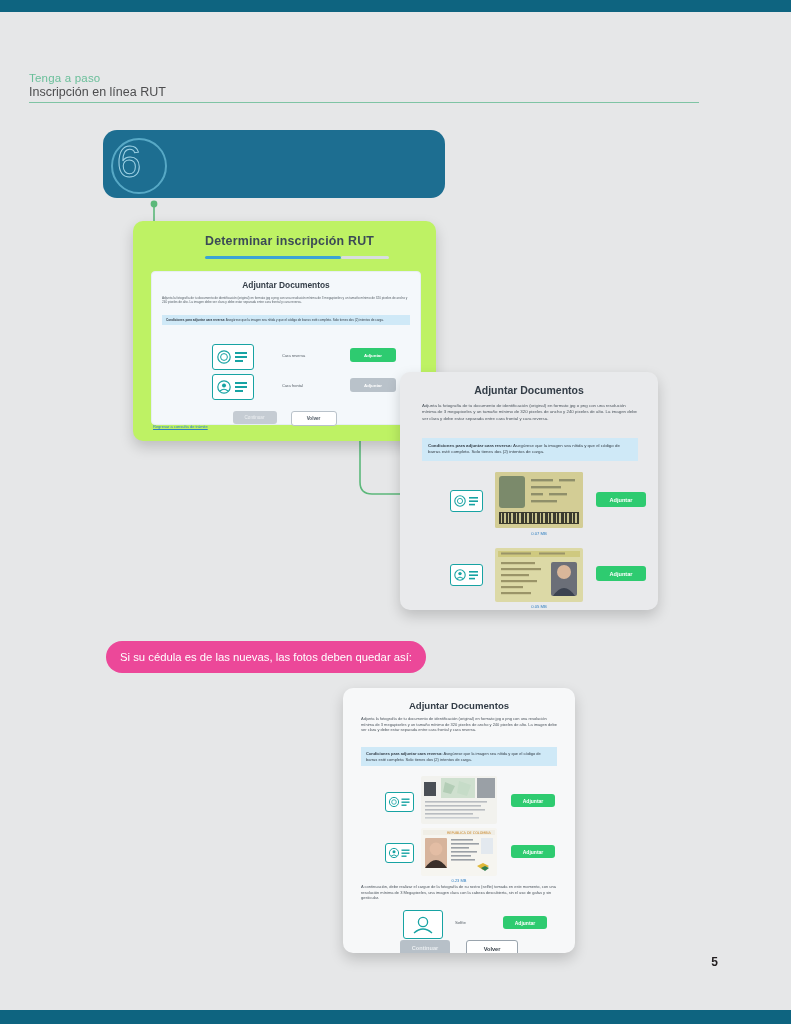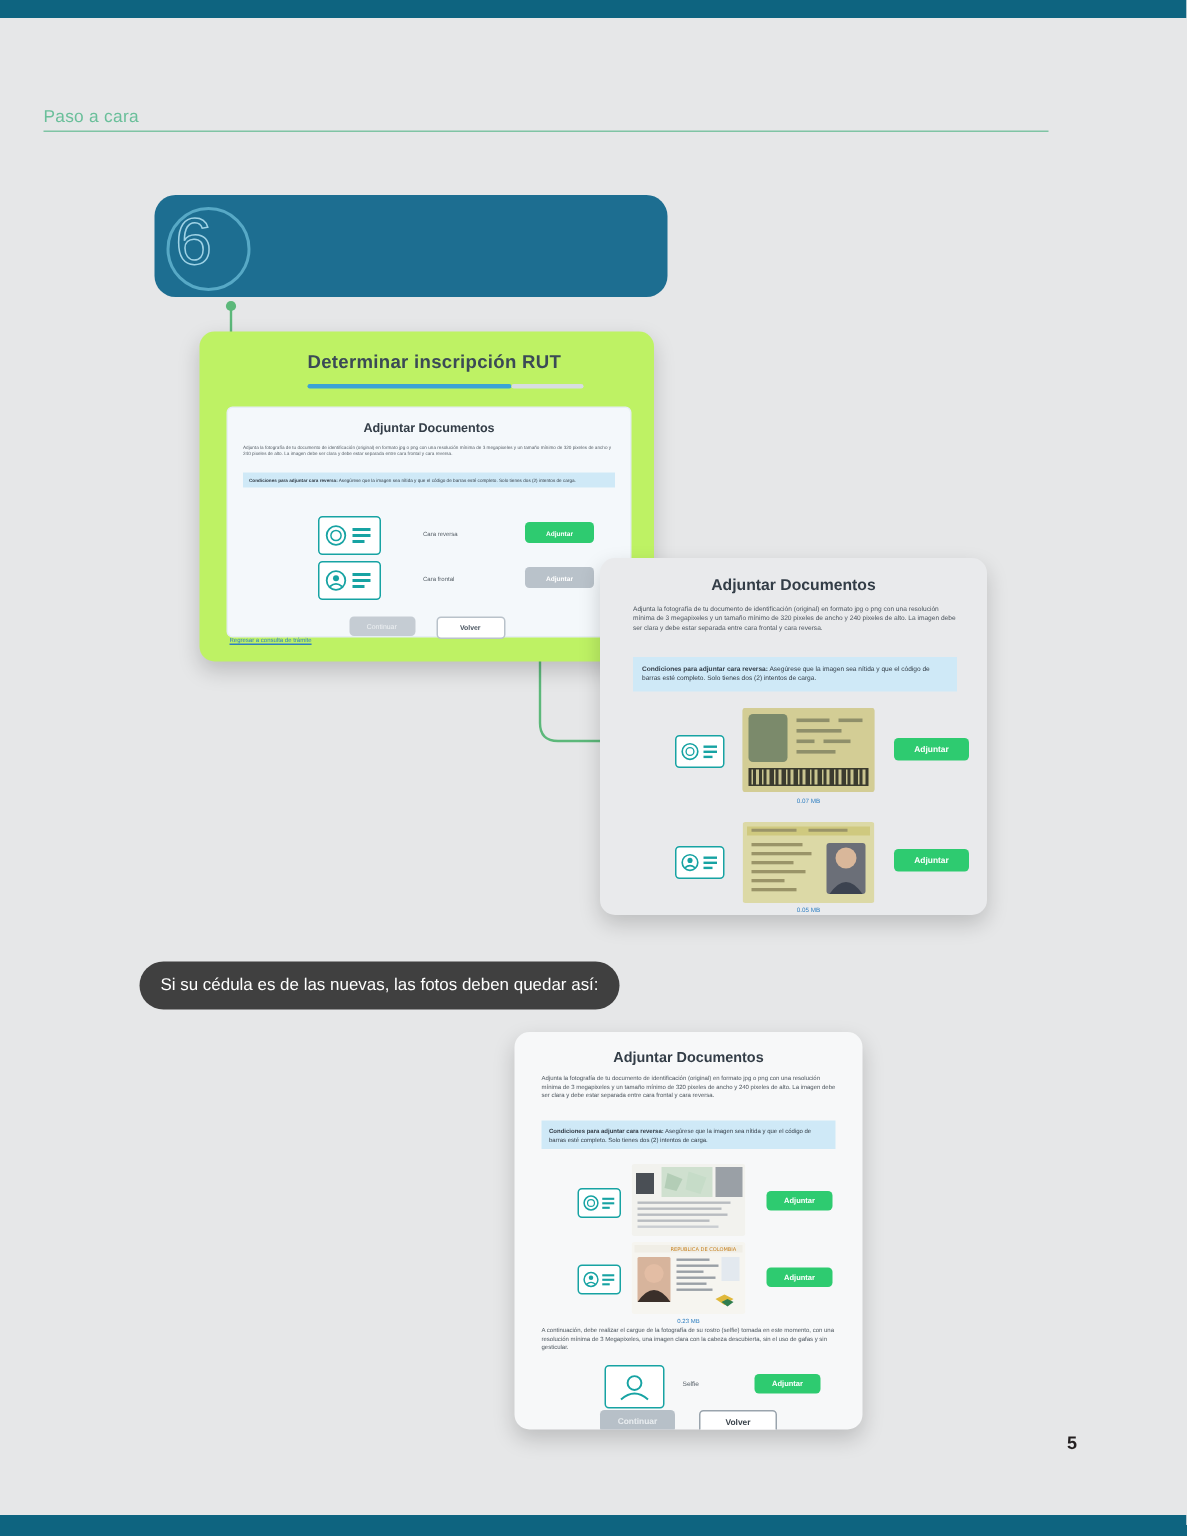--- a/index.html
+++ b/index.html
@@ -35,22 +35,22 @@
   .callout .ring{
     position:absolute;left:8px;top:8px;width:52px;height:52px;
     border:2px solid #57a9c6;border-radius:50%;
   }
   .callout .txt{
     position:absolute;left:52px;top:8px;width:280px;
     font-size:10.6px;line-height:13.3px;color:#ffffff;
   }
 
   .banner{
-    position:absolute;left:93px;top:641px;width:320px;height:32px;
-    background:#404040;border-radius:16px;color:#fff;
+    position:absolute;left:106px;top:641px;width:320px;height:32px;
+    background:#ec4899;border-radius:16px;color:#fff;
     display:flex;align-items:center;justify-content:center;
     font-size:11.3px;
   }
 
   
   .panel{position:absolute;background:#bef264;border-radius:10px;
          box-shadow:0 6px 14px rgba(0,0,0,.18);overflow:hidden;}
 
   
   #panel1{left:133px;top:221px;width:303px;height:220px;}
@@ -107,21 +107,22 @@
   .conn{position:absolute;pointer-events:none;}
   .small{font-weight:bold;}
 </style>
 </head>
 <body>
 
 <div class="topbar"></div>
 <div class="botbar"></div>
 
 <div class="hdr">
-  <div class="l1">Paso a cara</div>
+  <div class="l1">Tenga a paso</div>
+  <div class="l2">Inscripción en línea RUT</div>
   <div class="rule"></div>
 </div>
 
 <div class="callout">
   <div class="ring"></div>
   <div class="num">
       <span>6</span>
     </div>
 </div>
 

